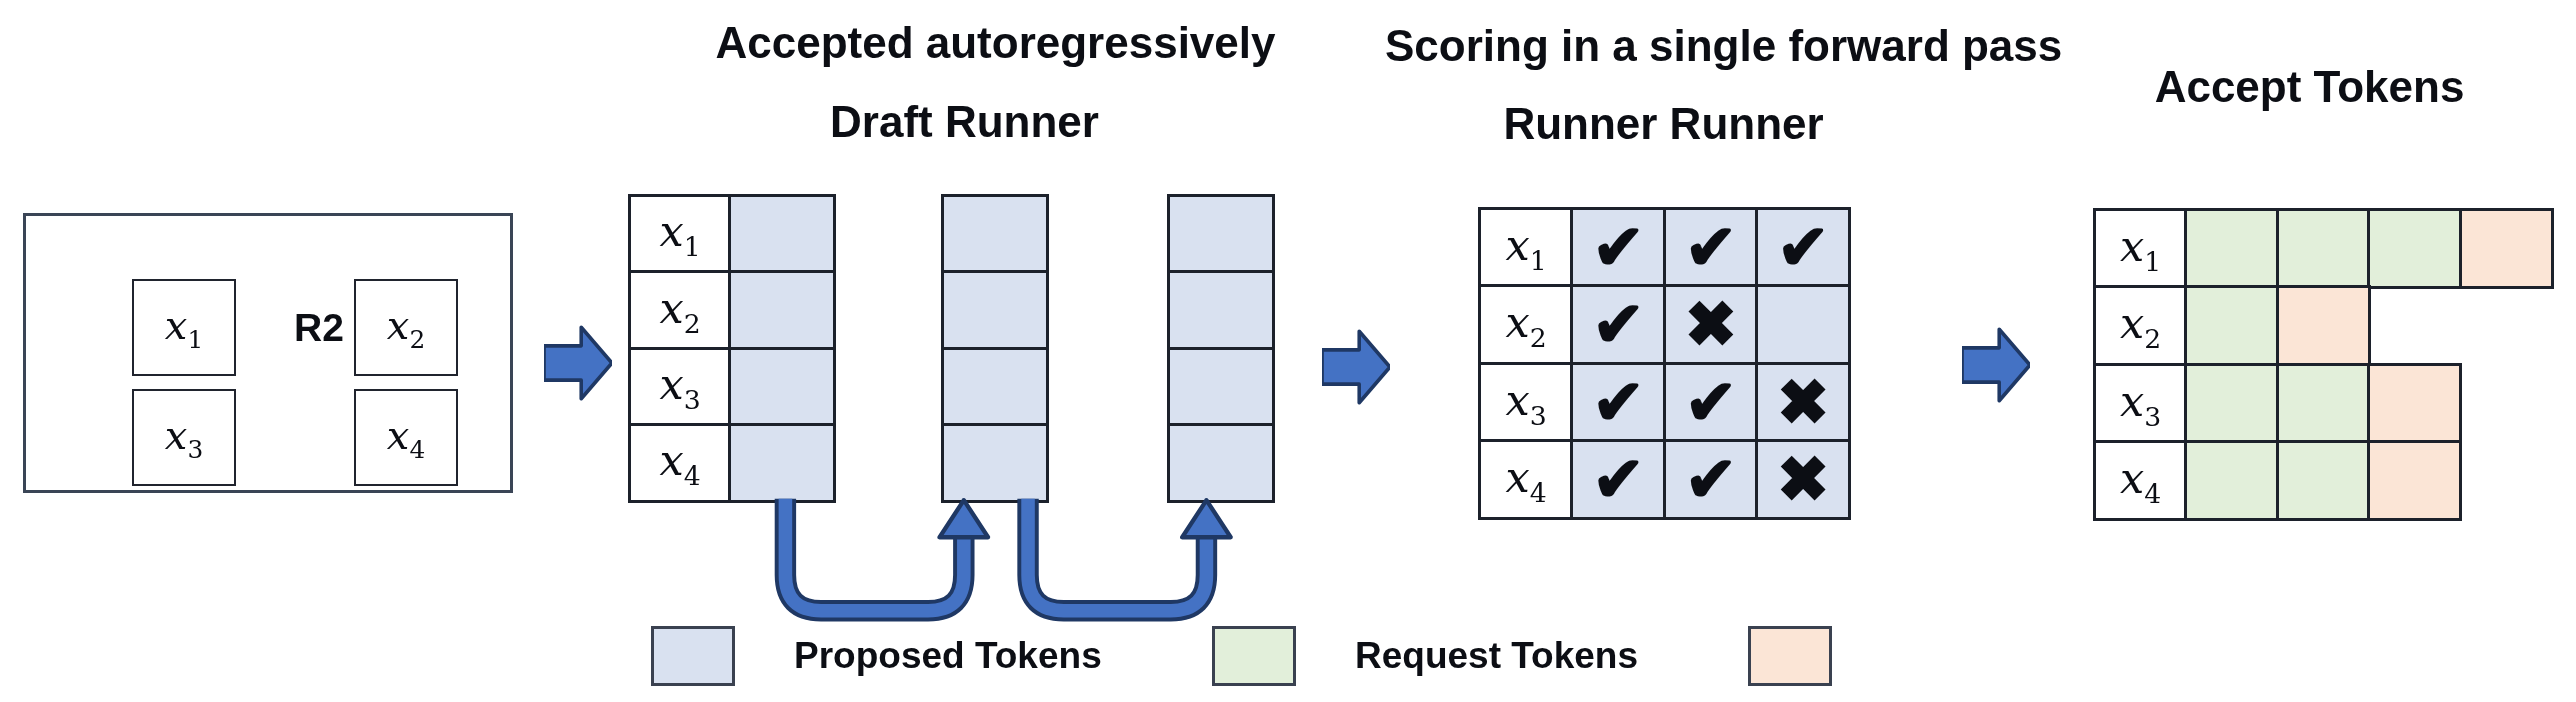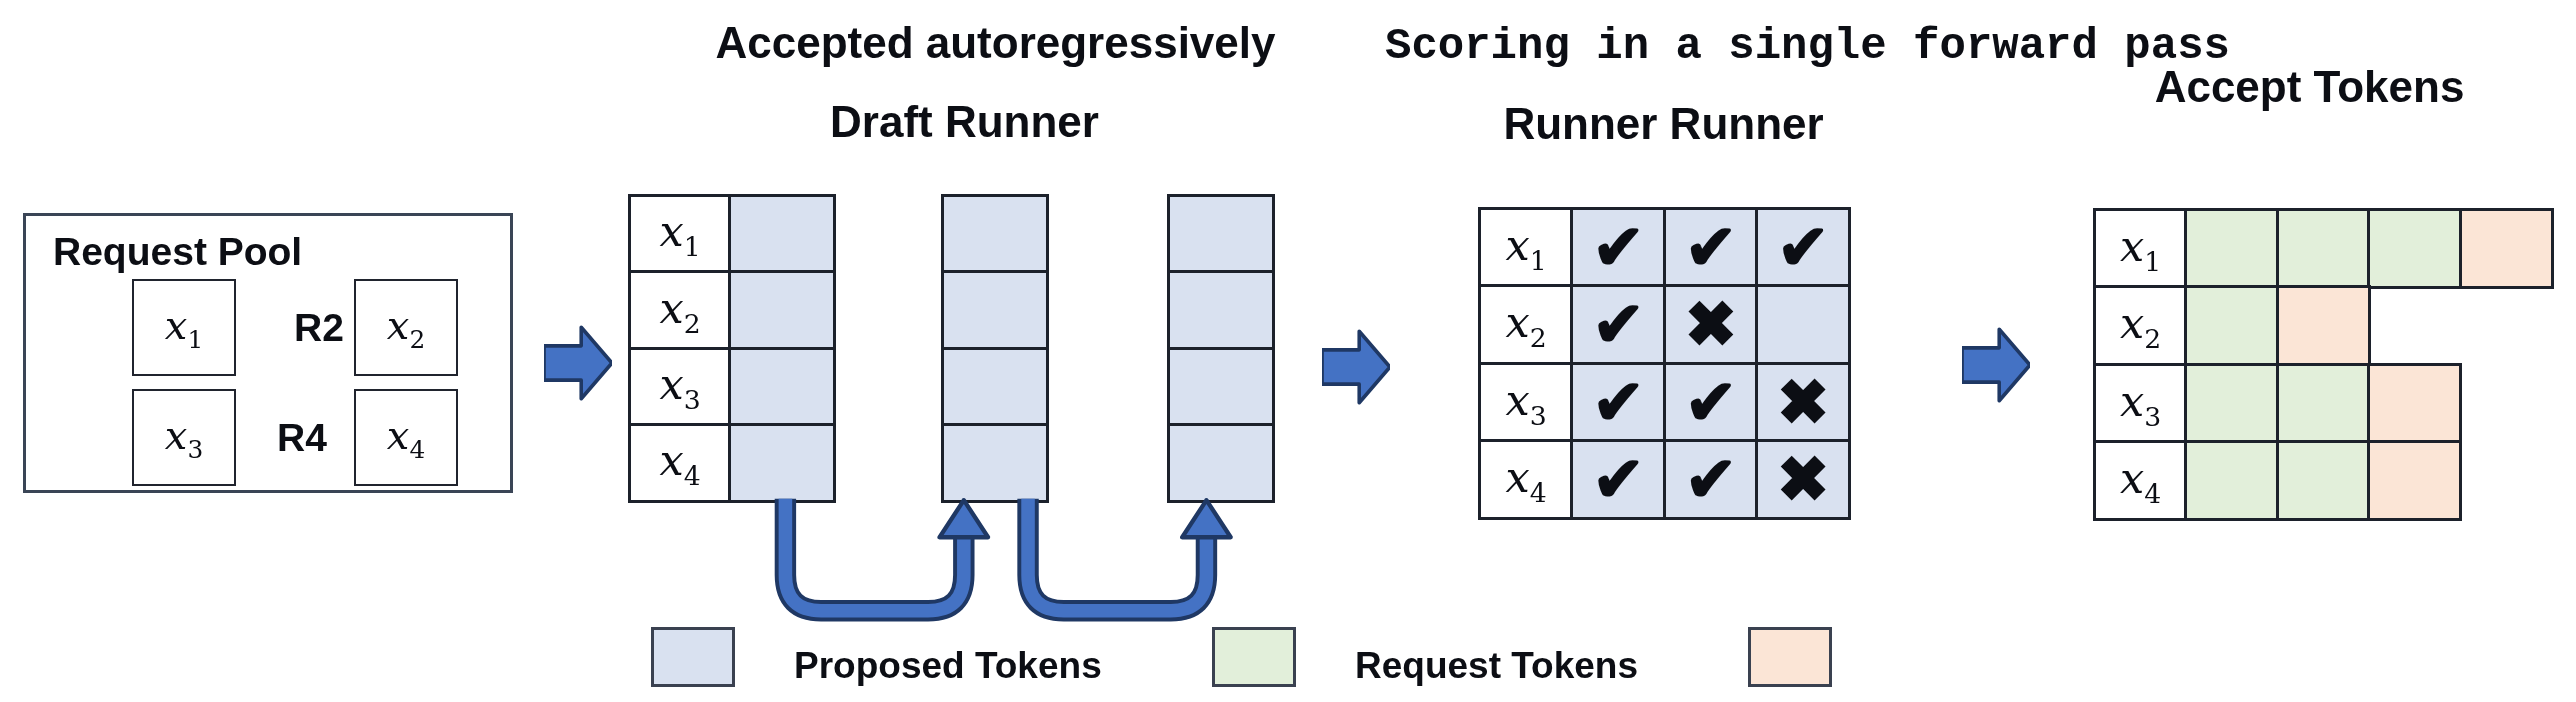--- a/index.html
+++ b/index.html
@@ -67,62 +67,60 @@
   #accept-grid { position:absolute; left:2093px; top:208px; }
   #accept-grid .a-label { width:95px; height:81px; }
   #accept-grid .a-cell  { width:95px; height:81px; }
   #accept-grid .math { font-size:43px; }
 
   #draft-table .math { font-size:43px; }
 
   .mark { font-size:63px; font-weight:900; line-height:1; color:#0c0e14; }
 
   
-  .legend-item { position:absolute; top:624px; display:flex; align-items:flex-end; height:63px; }
+  .legend-item { position:absolute; top:624px; display:flex; align-items:center; height:63px; }
   #legend-proposed { left:651px; }
   #legend-accepted { left:1212px; }
   #legend-bonus    { left:1748px; }
   .legend-swatch {
     width:84px; height:60px; border:3.6px solid #3a4150; box-sizing:border-box; flex:0 0 auto;
   }
   .legend-label { margin-left:59px; font-size:37px; font-weight:700; white-space:nowrap; }
 
   
   .flow-arrow { position:absolute; }
   #flow-arrow-1 { left:544px;  top:323px; }
   #flow-arrow-2 { left:1322px; top:327px; }
   #flow-arrow-3 { left:1962px; top:325px; }
   #loop-arrows  { left:714px; top:493px; position:absolute; }
 </style>
 </head>
 <body>
 
 <div class="sec-title" style="left:678px; top:20px; width:635px;">Accepted autoregressively</div>
 <div class="sec-title" style="left:647px; top:99px; width:635px;">Draft Runner</div>
-<div class="sec-title" style="left:1385px; top:23px; width:643px;font-family:Liberation Mono, monospace;">Scoring in a single forward pass</div>
+<div class="sec-title" style="left:1385px; top:23px; width:643px;">Scoring in a single forward pass</div>
 <div class="sec-title" style="left:1342px; top:101px; width:643px;">Runner Runner</div>
 <div class="sec-title" style="left:1992px; top:64px; width:635px;">Accept Tokens</div>
 
 <div id="request-pool">
-  <div class="rp-title">Request Pool</div>
 
   <div class="rp-token-box" id="rp-box-0">
     <span class="math"><i>x</i><sub>1</sub></span>
   </div>
 
   <div class="rp-item-label" id="rp-label-1">R2</div>
   <div class="rp-token-box" id="rp-box-1">
     <span class="math"><i>x</i><sub>2</sub></span>
   </div>
 
   <div class="rp-token-box" id="rp-box-2">
     <span class="math"><i>x</i><sub>3</sub></span>
   </div>
 
-  <div class="rp-item-label" id="rp-label-3">R4</div>
   <div class="rp-token-box" id="rp-box-3">
     <span class="math"><i>x</i><sub>4</sub></span>
   </div>
 </div>
 
 <svg id="flow-arrow-1" class="flow-arrow" width="68" height="80" viewBox="0 0 95 112">
   <polygon points="0,32 52,32 52,6 95,56 52,106 52,80 0,80" fill="#4472c4" stroke="#1f3864" stroke-width="5" stroke-linejoin="round"></polygon>
 </svg>
 <svg id="flow-arrow-2" class="flow-arrow" width="68" height="80" viewBox="0 0 95 112">
   <polygon points="0,32 52,32 52,6 95,56 52,106 52,80 0,80" fill="#4472c4" stroke="#1f3864" stroke-width="5" stroke-linejoin="round"></polygon>

